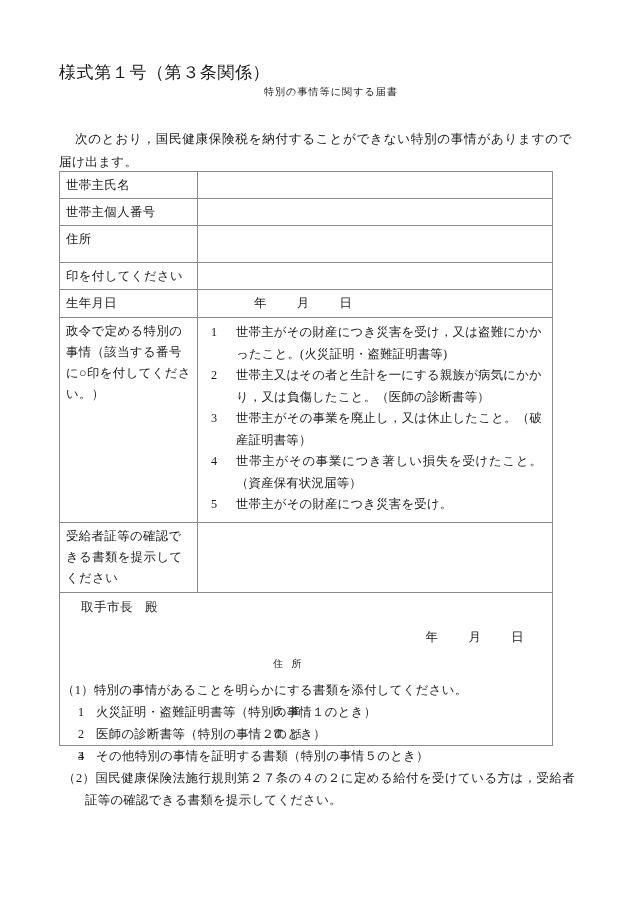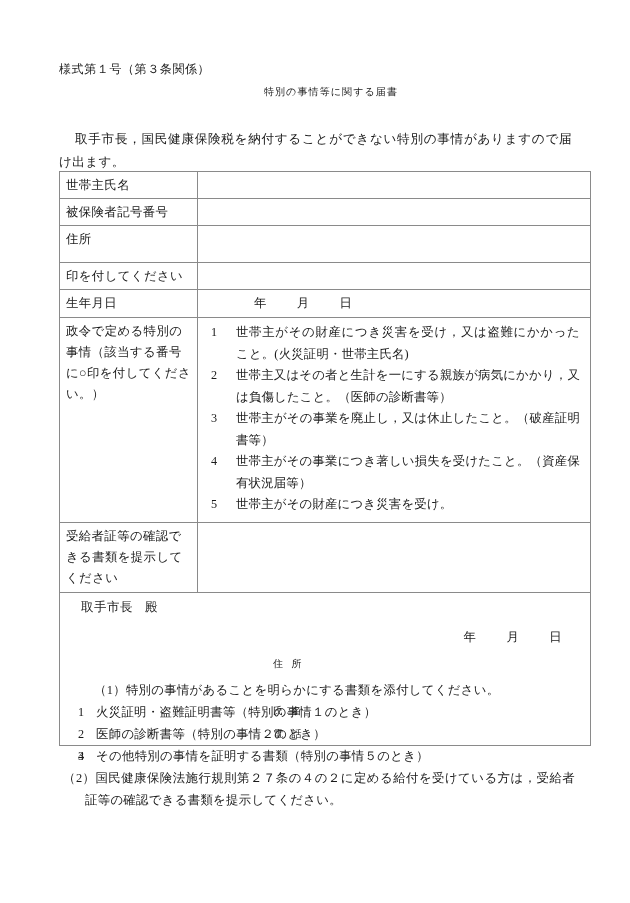--- a/index.html
+++ b/index.html
@@ -21,21 +21,21 @@
     width: 630px;
     height: 903px;
     background: #fff;
   }
 
   
   .form-no {
     position: absolute;
     left: 59px;
     top: 61px;
-    font-size: 12px;
+    font-size: 17px;
     letter-spacing: 0.6px;
     white-space: nowrap;
   }
   .doc-title {
     position: absolute;
     left: 16px;
     top: 85px;
     width: 630px;
     text-align: center;
     font-size: 10px;
@@ -51,21 +51,21 @@
     text-align: justify;
     text-indent: 16px;
     letter-spacing: 0.35px;
   }
 
   
   .form-table {
     position: absolute;
     left: 59px;
     top: 171px;
-    width: 532px;
+    width: 494px;
     border-collapse: collapse;
     table-layout: fixed;
     padding-left: 36px;
   }
   .form-table td {
     border: 1px solid #8a8a8a;
     vertical-align: top;
     padding: 0;
     font-size: 12.4px;
     letter-spacing: 0.4px;
@@ -159,21 +159,20 @@
     left: 59px;
     top: 679px;
     width: 516px;
     font-size: 12.4px;
     letter-spacing: 0.3px;
   }
   .note-top {
     line-height: 22px;
     padding-left: 3px;
     text-align: justify;
-    margin-left: 32px;
   }
   .note-sub {
     position: relative;
     line-height: 22px;
     padding-left: 37px;
   }
   .note-sub .num {
     position: absolute;
     left: 19px;
     top: 0;
@@ -187,30 +186,30 @@
     text-align: justify;
   }
 </style>
 </head>
 <body>
 
 <div class="page">
 
   <div class="form-no">様式第１号（第３条関係）</div>
   <div class="doc-title">特別の事情等に関する届書</div>
-  <div class="intro">取手市長，国民健康保険税を納付することができない特別の事情がありますので届け出ます。</div>
+  <div class="intro">次のとおり，国民健康保険税を納付することができない特別の事情がありますので届け出ます。</div>
 
   <table class="form-table">
     <tbody>
         <tr class="row-name">
       <td class="lbl">世帯主氏名</td>
       <td class="val"></td>
     </tr>
     <tr class="row-mynum">
-      <td class="lbl">被保険者記号番号</td>
+      <td class="lbl">世帯主個人番号</td>
       <td class="val"></td>
     </tr>
     <tr class="row-addr">
       <td class="lbl">住所</td>
       <td class="val"></td>
     </tr>
     <tr class="row-insured">
       <td class="lbl">印を付してください</td>
       <td class="val"></td>
     </tr>
@@ -220,21 +219,21 @@
         <span class="date-inline">
           <span>年</span><span class="sep"></span><span>月</span><span class="sep"></span><span>日</span>
         </span>
       </td>
     </tr>
     <tr>
       <td class="lbl-wrap">政令で定める特別の事情（該当する番号に○印を付してください。）</td>
       <td class="reasons">
         <div class="reason-item">
           <span class="num">1</span>
-          <span>世帯主がその財産につき災害を受け，又は盗難にかかったこと。(火災証明・世帯主氏名)</span>
+          <span>世帯主がその財産につき災害を受け，又は盗難にかかったこと。(火災証明・盗難証明書等)</span>
         </div>
         <div class="reason-item">
           <span class="num">2</span>
           <span>世帯主又はその者と生計を一にする親族が病気にかかり，又は負傷したこと。（医師の診断書等）</span>
         </div>
         <div class="reason-item">
           <span class="num">3</span>
           <span>世帯主がその事業を廃止し，又は休止したこと。（破産証明書等）</span>
         </div>
         <div class="reason-item">

